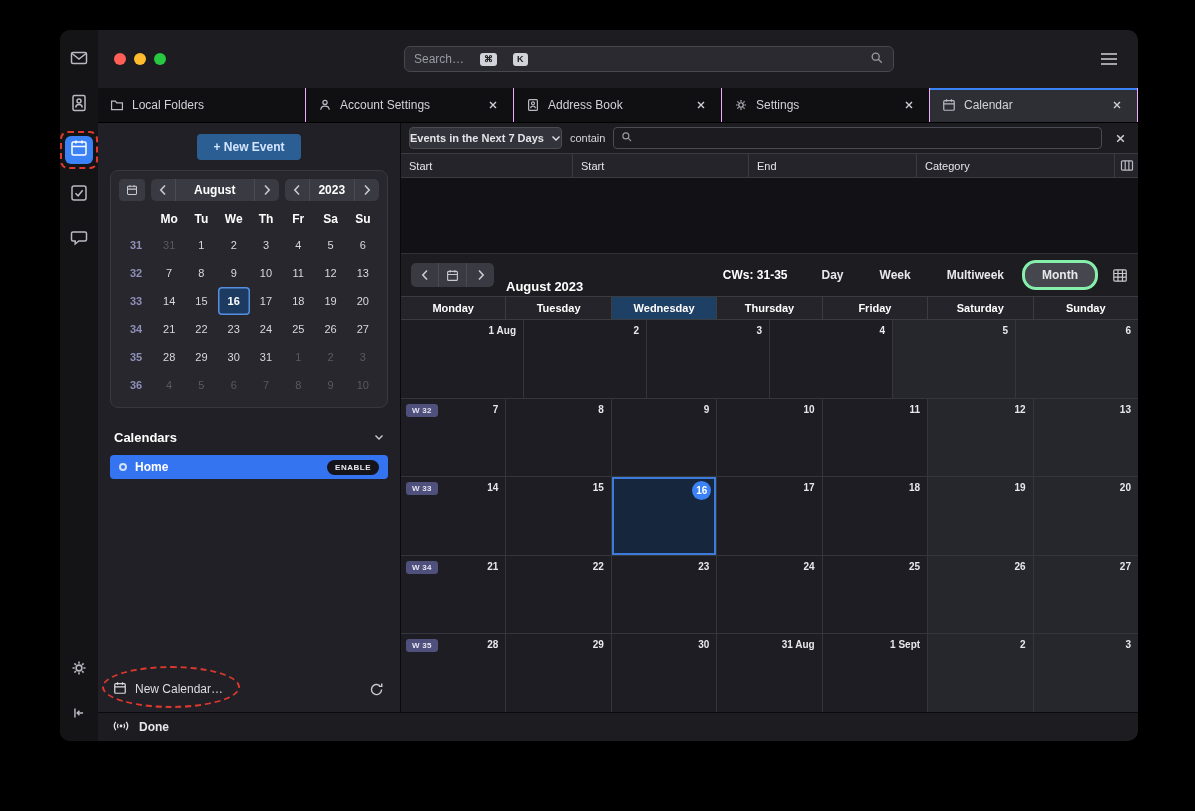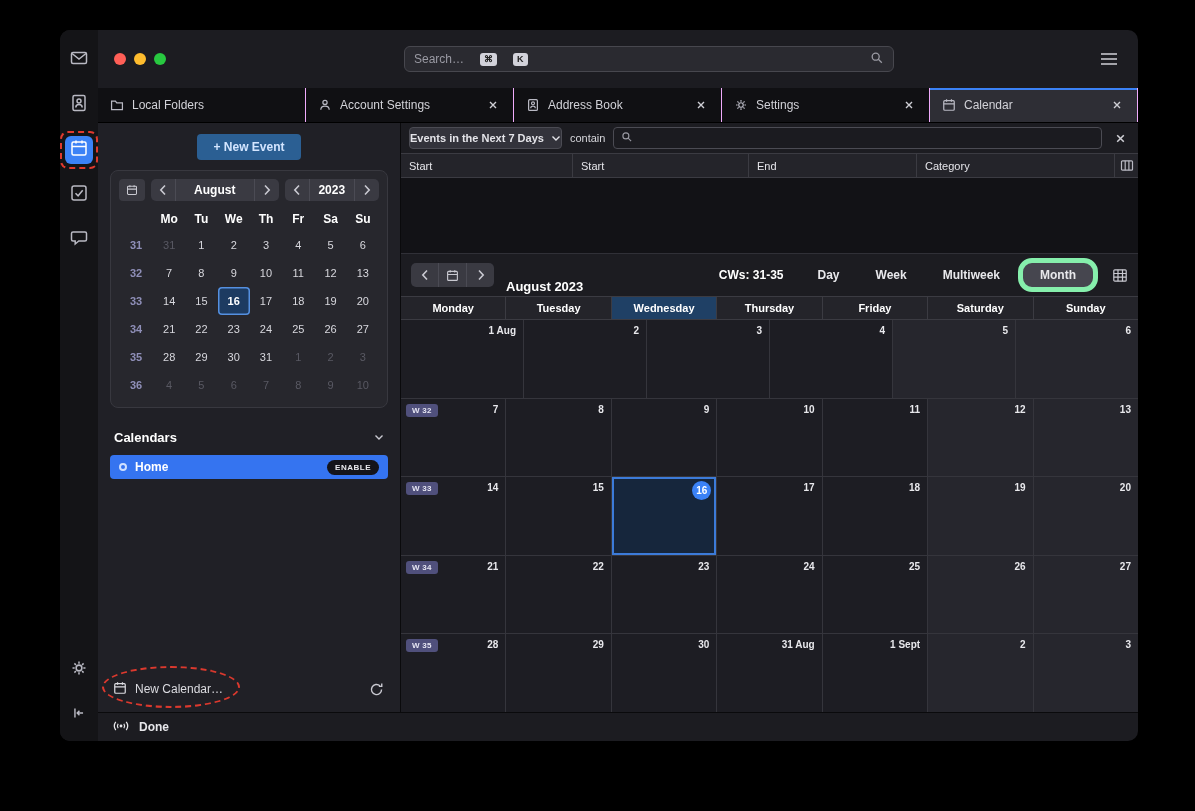--- a/index.html
+++ b/index.html
@@ -81,21 +81,21 @@
   .results-empty{height:75px;background:#121216;border-bottom:1px solid #303037;flex-shrink:0;}
   .cal-toolbar{height:42px;display:flex;align-items:center;padding:0 10px;flex-shrink:0;}
   .nav-group{display:flex;height:24px;border-radius:5px;overflow:hidden;}
   .nav-btn{width:27px;background:#3a3a42;display:flex;align-items:center;justify-content:center;color:#c9c9d1;border-right:1px solid #4b4b54;}
   .nav-btn:last-child{border-right:none;}
   .tb-title{color:#fff;font-size:13px;font-weight:bold;margin-left:12px;margin-top:22px;}
   .tb-spacer{flex:1;}
   .tb-cws{color:#fff;font-size:12px;font-weight:bold;}
   .view-switch{display:flex;align-items:center;margin-left:16px;}
   .view-btn{color:#e8e8ec;font-size:12px;font-weight:bold;padding:5px 17px;border-radius:14px;border:1px solid transparent;}
-  .view-btn.active{background:#46464f;border:5px solid #86efac;}
+  .view-btn.active{background:#46464f;border:3px solid #86efac;}
   .tb-grid{margin-left:14px;color:#c9c9d1;display:flex;}
   .day-headers{height:22px;display:flex;background:#24242a;border-top:1px solid #3b3b42;border-bottom:1px solid #3b3b42;flex-shrink:0;}
   .dh{flex:1;display:flex;align-items:center;justify-content:center;font-size:11px;font-weight:bold;color:#fff;border-right:1px solid #3b3b42;}
   .dh:last-child{border-right:none;}
   .dh.today-col{background:#1f4065;}
   .month-grid{flex:1;display:flex;flex-direction:column;min-height:0;}
   .mg-row{flex:1;display:flex;border-bottom:1px solid #35353c;}
   .mg-row:last-child{border-bottom:none;}
   .mg-cell{flex:1;position:relative;border-right:1px solid #35353c;background:#1d1d23;}
   .mg-cell:last-child{border-right:none;}

